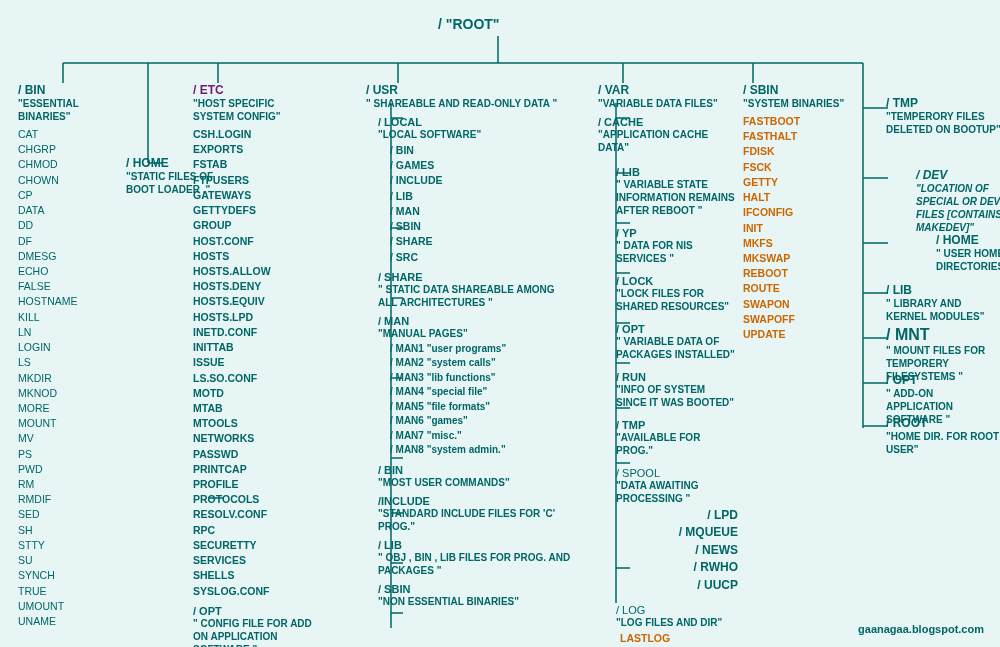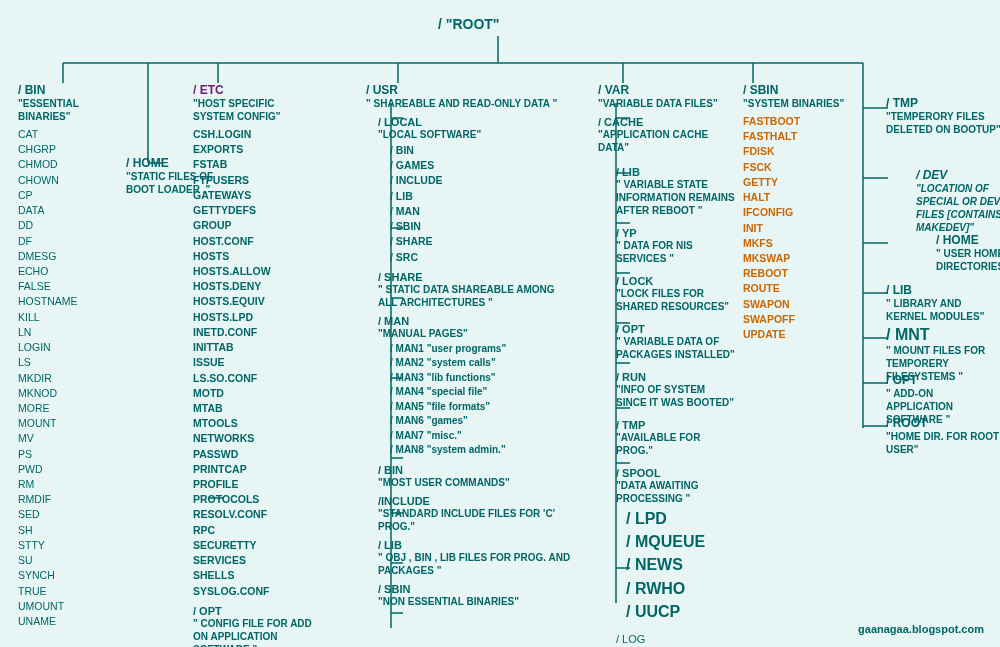--- a/index.html
+++ b/index.html
@@ -213,23 +213,23 @@
         <div style="font-weight:bold; color:#006666; font-size:11px;">/ RUN</div>
         <div style="font-weight:bold; color:#006666; font-size:10px; line-height:1.3;">"INFO OF SYSTEM SINCE IT WAS BOOTED"</div>
       </div>
 
       <div style="margin-top:10px; margin-left:18px;">
         <div style="font-weight:bold; color:#006666; font-size:11px;">/ TMP</div>
         <div style="font-weight:bold; color:#006666; font-size:10px; line-height:1.3;">"AVAILABLE FOR PROG."</div>
       </div>
 
       <div style="margin-top:10px; margin-left:18px;">
-        <div style="font-weight:bold; color:#006666; font-size:11px;">/ SPOOL</div>
+        <div style="font-weight:normal; color:#006666; font-size:11px;">/ SPOOL</div>
         <div style="font-weight:bold; color:#006666; font-size:10px; line-height:1.3;">"DATA AWAITING PROCESSING "</div>
-        <div style="margin-left:10px; margin-top:2px; font-weight:bold; color:#006666; font-size:16px; line-height:1.45;">
+        <div style="margin-left:10px; margin-top:2px; font-weight:bold; color:#006666; font-size:12px; line-height:1.45;text-align:right;">
           / LPD<br>/ MQUEUE<br>/ NEWS<br>/ RWHO<br>/ UUCP
         </div>
       </div>
 
       <div style="margin-top:10px; margin-left:18px;">
         <div style="font-weight:normal; color:#006666; font-size:11px;">/ LOG</div>
         <div style="font-weight:bold; color:#006666; font-size:10px; line-height:1.3;">"LOG FILES AND DIR"</div>
         <div style="margin-left:4px; margin-top:2px; font-weight:bold; color:#cc6600; font-size:10.5px; line-height:1.45;">
           LASTLOG<br>MESSAGES<br>WTMP
         </div>

